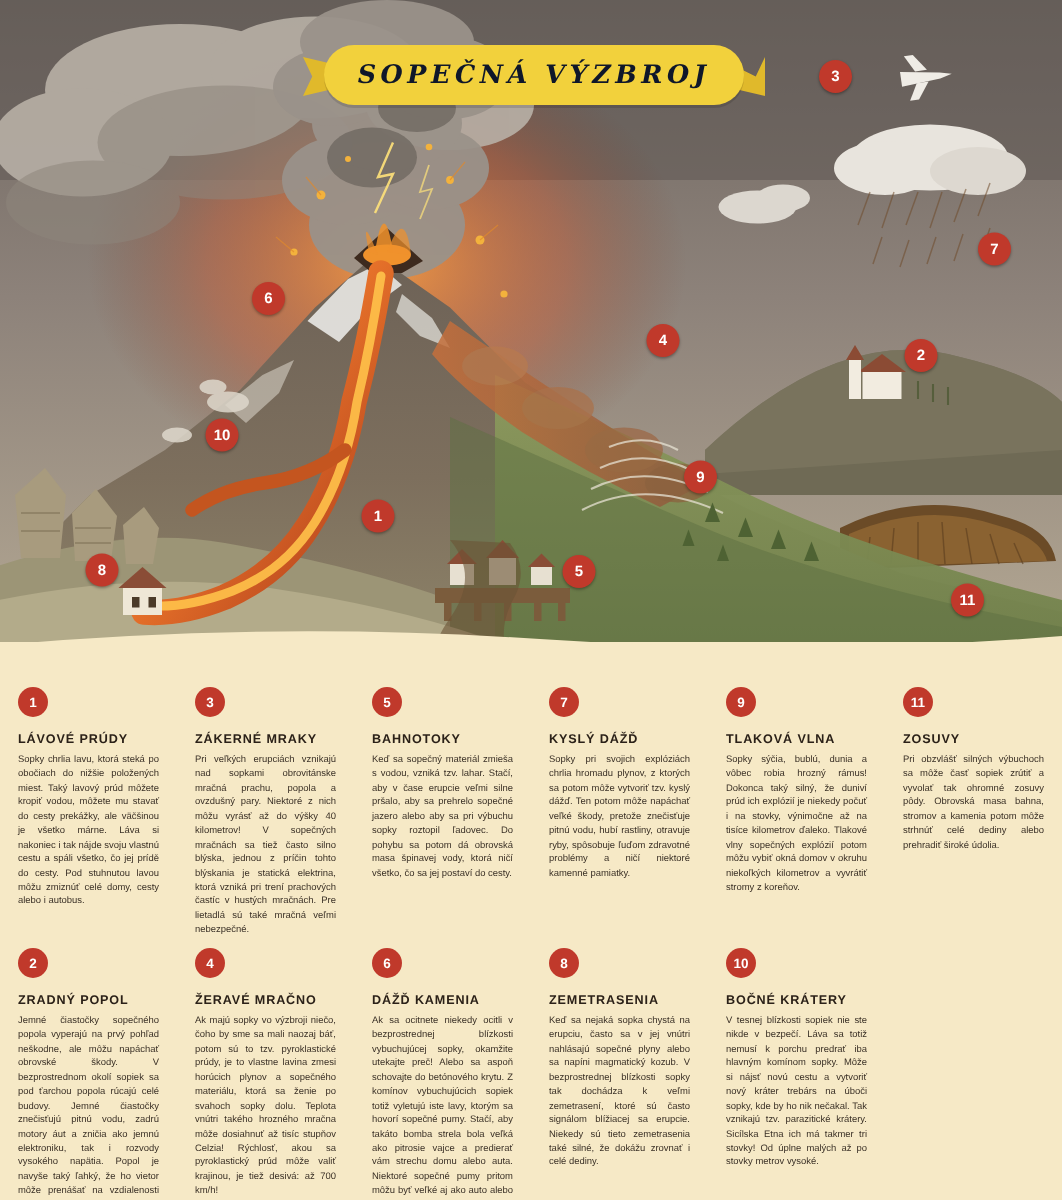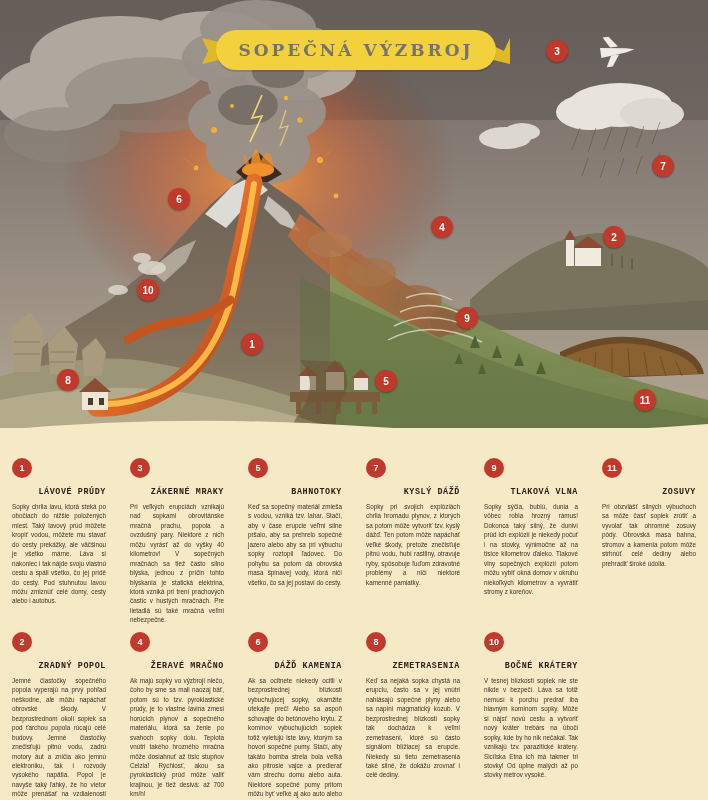--- a/index.html
+++ b/index.html
@@ -42,22 +42,23 @@
     box-shadow: 0 2px 0 rgba(0,0,0,0.12);
   }
   #banner .title {
     position: absolute;
     left: 0; top: 6px; width: 280px; height: 40px;
     display: flex; align-items: center; justify-content: center;
     font-family: "DejaVu Serif", serif;
     font-weight: bold;
     font-size: 17px;
     letter-spacing: 3px;
-    color: #737373;
+    color: #0f172a;
     text-transform: uppercase;
+    font-style: italic;
   }
   #banner .tail-l, #banner .tail-r {
     position: absolute; top: 14px;
     width: 22px; height: 26px;
     background: #e0b92b;
     z-index: -1;
   }
   #banner .tail-l { left: -14px; clip-path: polygon(0 0, 100% 20%, 100% 80%, 0 100%, 28% 50%); }
   #banner .tail-r { right: -14px; clip-path: polygon(100% 0, 100% 100%, 0 80%, 0 20%, 72% 50%); }
 
@@ -103,22 +104,21 @@
     display: flex; align-items: center; justify-content: center;
     margin-bottom: 9px;
   }
   .col h3 {
     margin: 0 0 5px 0;
     font-size: 8.4px;
     font-weight: bold;
     letter-spacing: 0.6px;
     color: #2b2118;
     text-transform: uppercase;
-    font-family: Liberation Mono, monospace;
-    text-align: right;
+    font-family: Liberation Sans, sans-serif;
   }
   .col p {
     margin: 0;
     font-size: 6.3px;
     line-height: 1.5;
     color: #3a3026;
     text-align: justify;
     font-family: "Liberation Sans", sans-serif;
   }
 </style>

